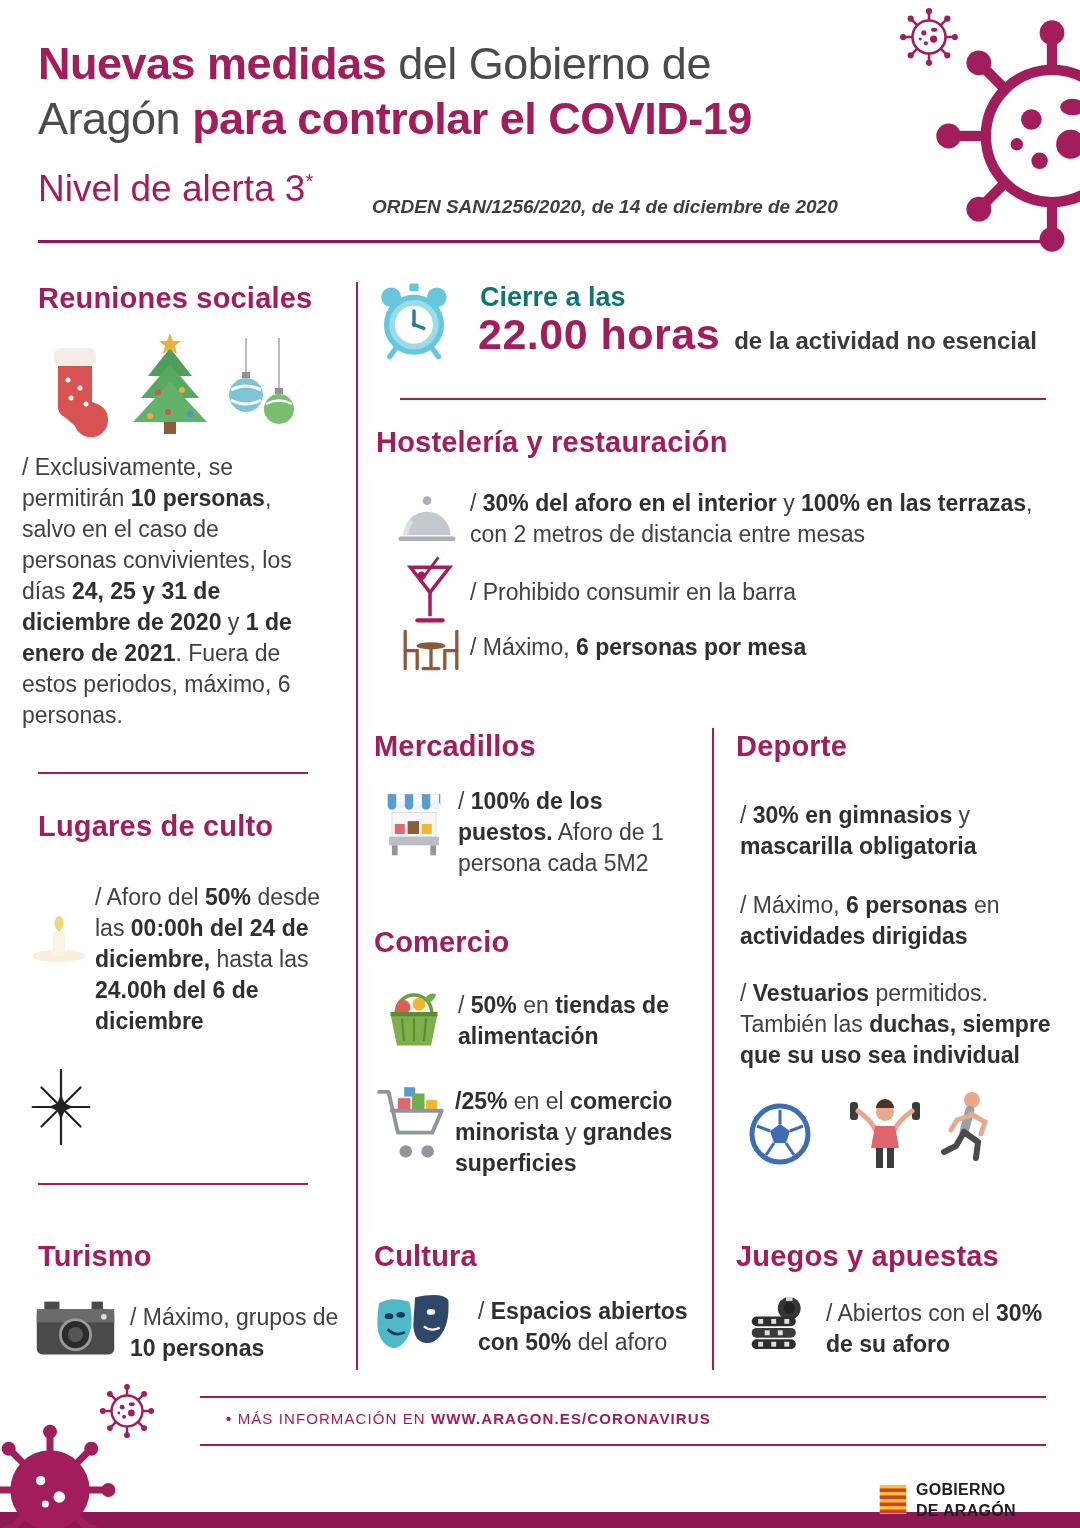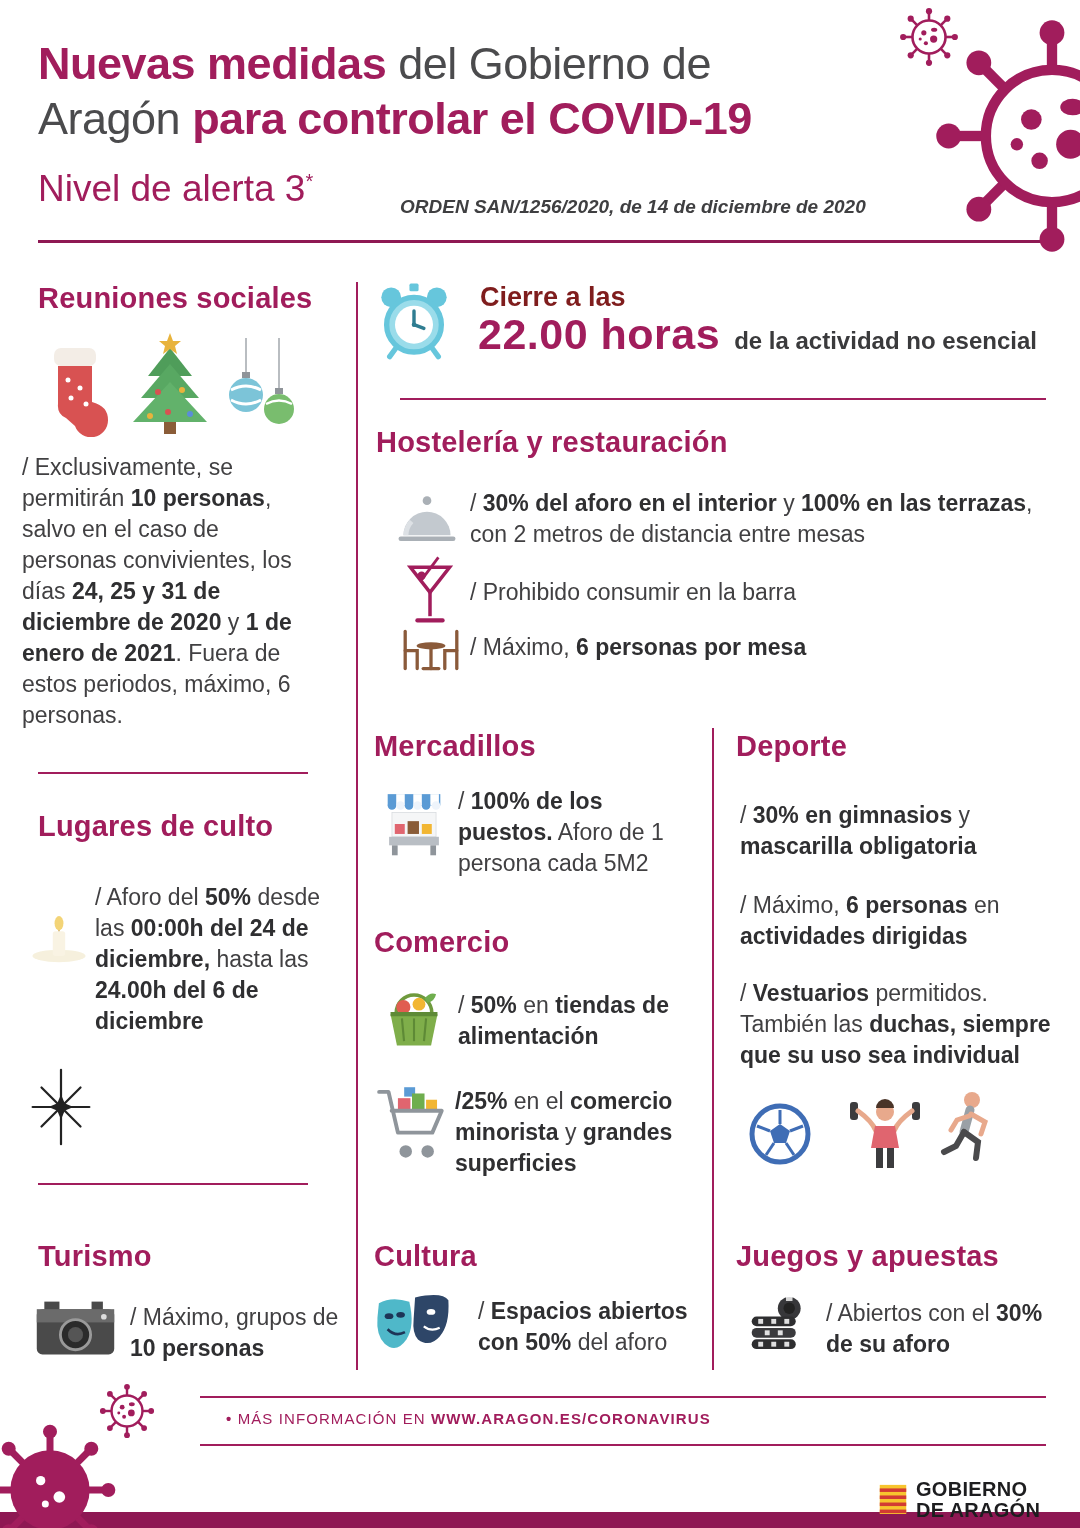--- a/index.html
+++ b/index.html
@@ -4,32 +4,32 @@
 <style>
   html,body{margin:0;padding:0;background:#fff;}
   body{font-family:"Liberation Sans","DejaVu Sans",sans-serif;}
   #poster{position:relative;width:1080px;height:1528px;background:#ffffff;overflow:hidden;}
   .abs{position:absolute;}
   .accent{color:#a11d5c;}
   .b{font-weight:700;}
   .h-title{font-size:45px;line-height:55px;color:#4b4b4d;font-weight:400;letter-spacing:-0.5px;white-space:nowrap;}
   .alert{font-size:37px;color:#a11d5c;font-weight:400;}
   .alert sup{font-size:20px;}
-  .order{font-size:19px;font-style:italic;font-weight:700;color:#3f3f41;margin-left:28px;}
+  .order{font-size:19px;font-style:italic;font-weight:700;color:#3f3f41;}
   .section-title{font-size:29px;font-weight:700;color:#a11d5c;letter-spacing:0.2px;}
   .txt{font-size:23px;line-height:31px;color:#414042;}
   .txt .b{color:#2f2f31;}
-  .closure-intro{font-size:27px;font-weight:700;color:#7f1d1d;}
+  .closure-intro{font-size:27px;font-weight:700;color:#0f766e;}
   .closure-time{font-size:43px;font-weight:700;color:#a11d5c;letter-spacing:0.5px;}
   .closure-rest{font-size:24px;font-weight:700;color:#3a3a3c;margin-left:14px;}
   .hline{position:absolute;background:#8e1853;}
   .vline{position:absolute;width:2px;background:#a11d5c;}
   .thinline{position:absolute;height:2px;background:#a11d5c;}
   .footer-info{font-size:15px;letter-spacing:1.1px;color:#a11d5c;}
-  .gov{font-size:20px;line-height:21px;font-weight:700;color:#1d1d1f;letter-spacing:0.3px;}
+  .gov{font-size:16px;line-height:21px;font-weight:700;color:#1d1d1f;letter-spacing:0.3px;}
   .bottom-bar{position:absolute;left:0;top:1512px;width:1080px;height:16px;background:#8e1853;}
   svg{display:block;}
 </style>
 </head>
 <body>
 
 <div id="poster">
 
   <svg width="0" height="0" style="position:absolute">
     <defs>

